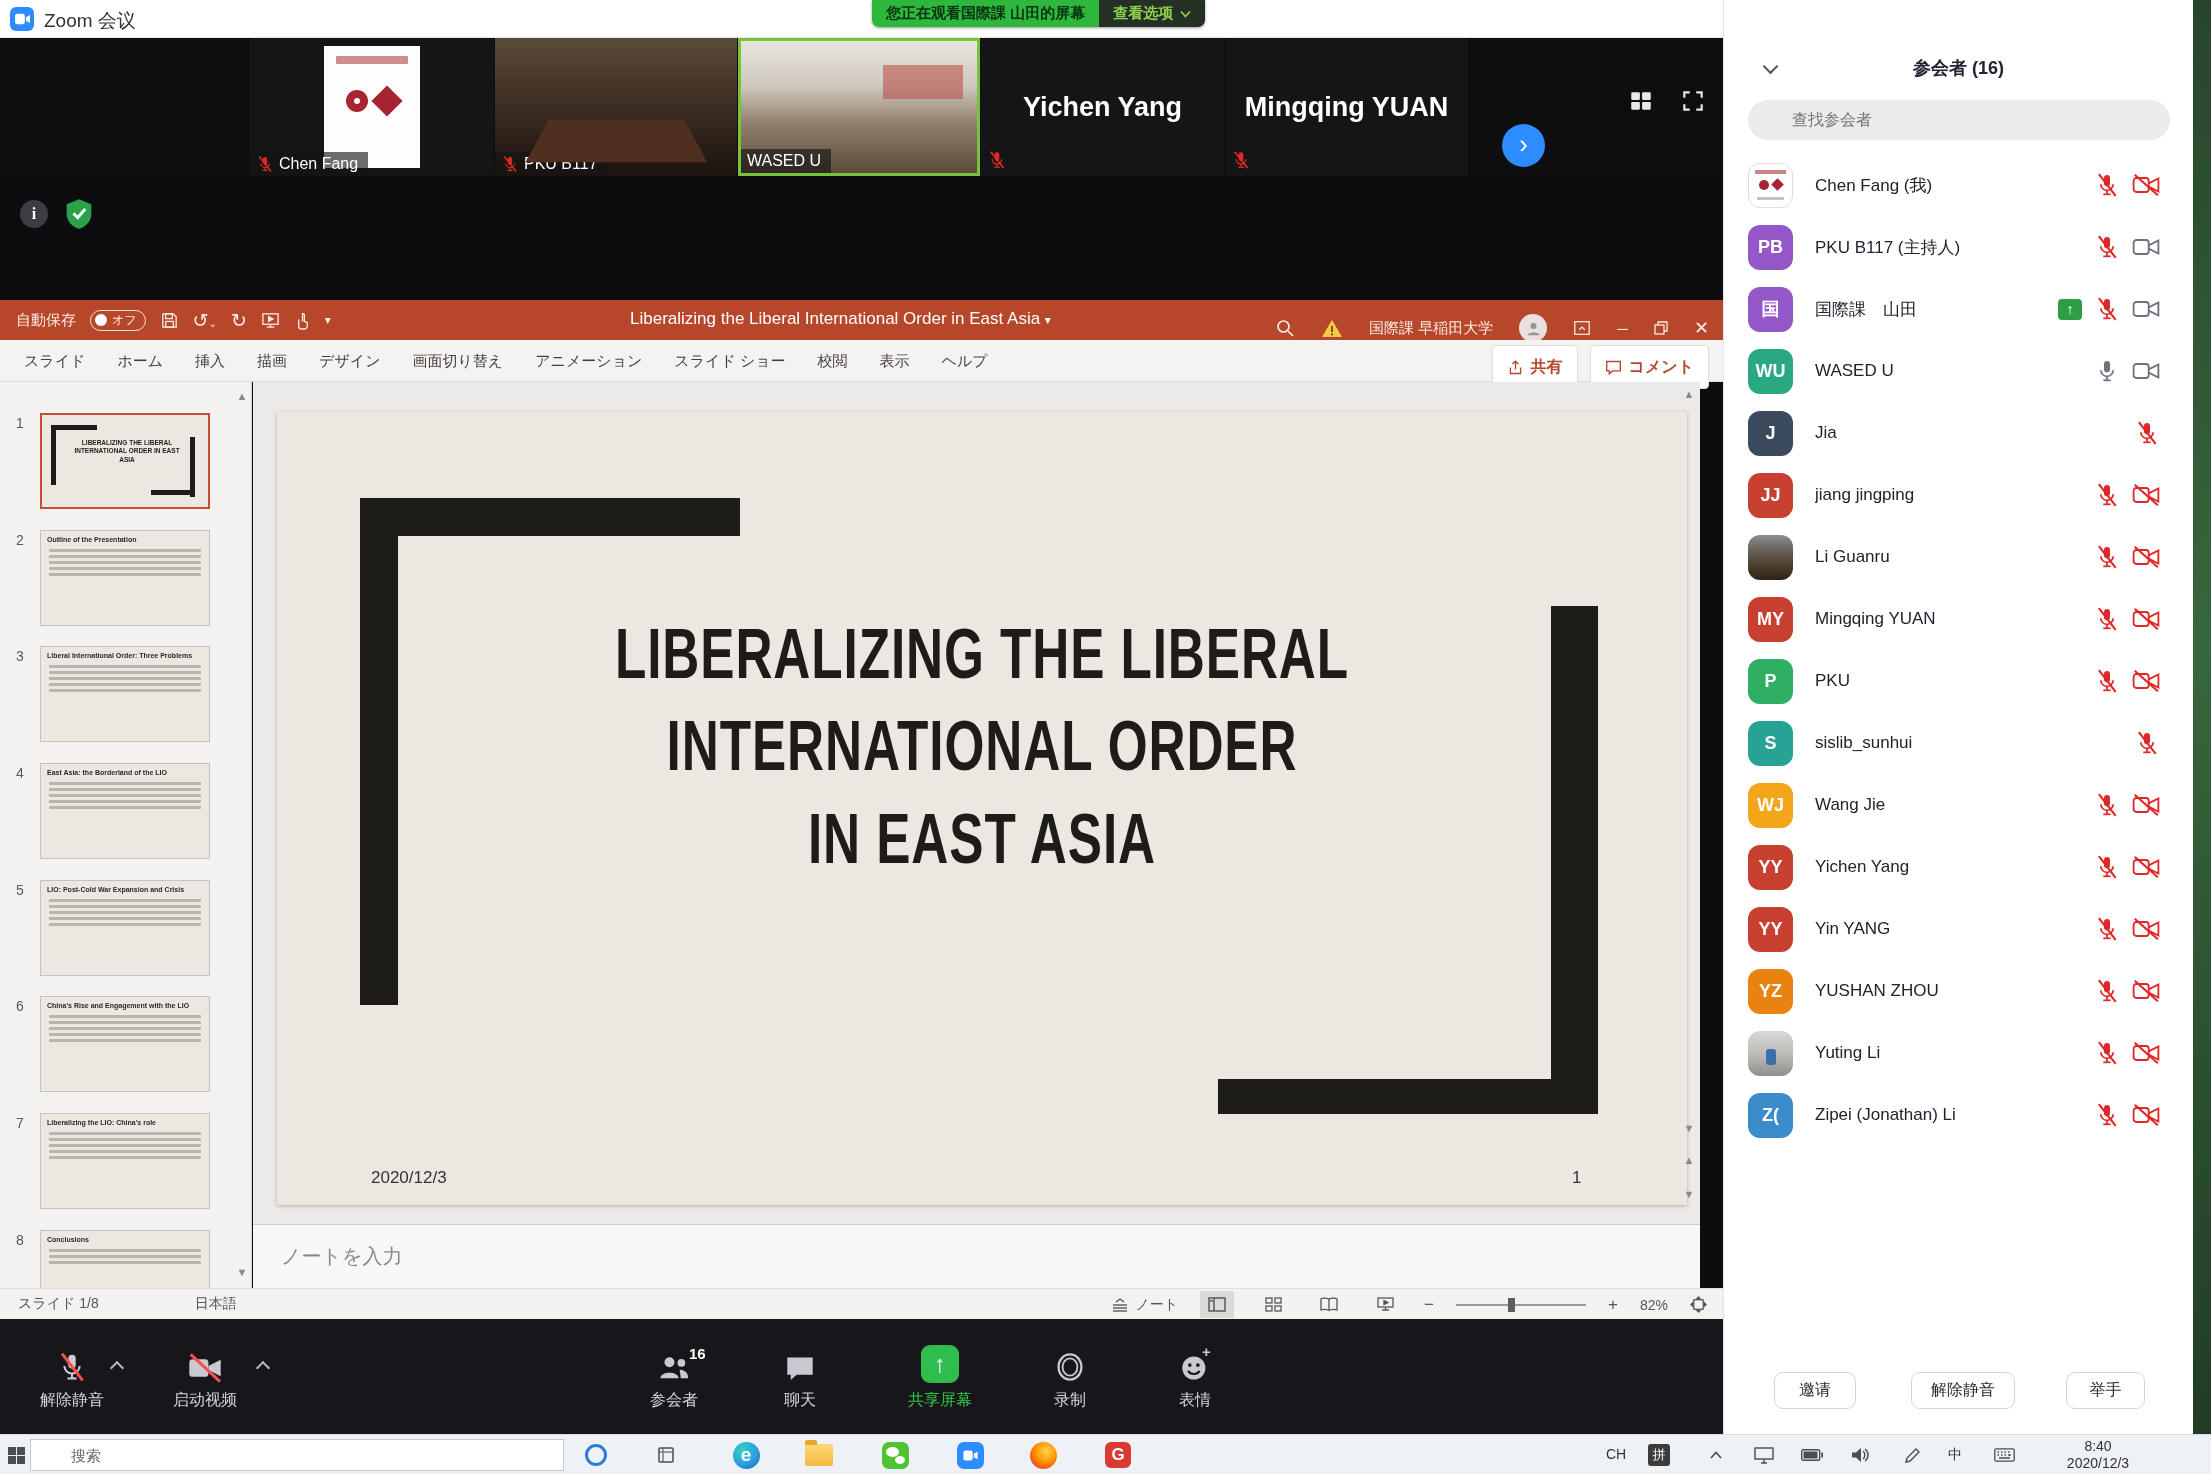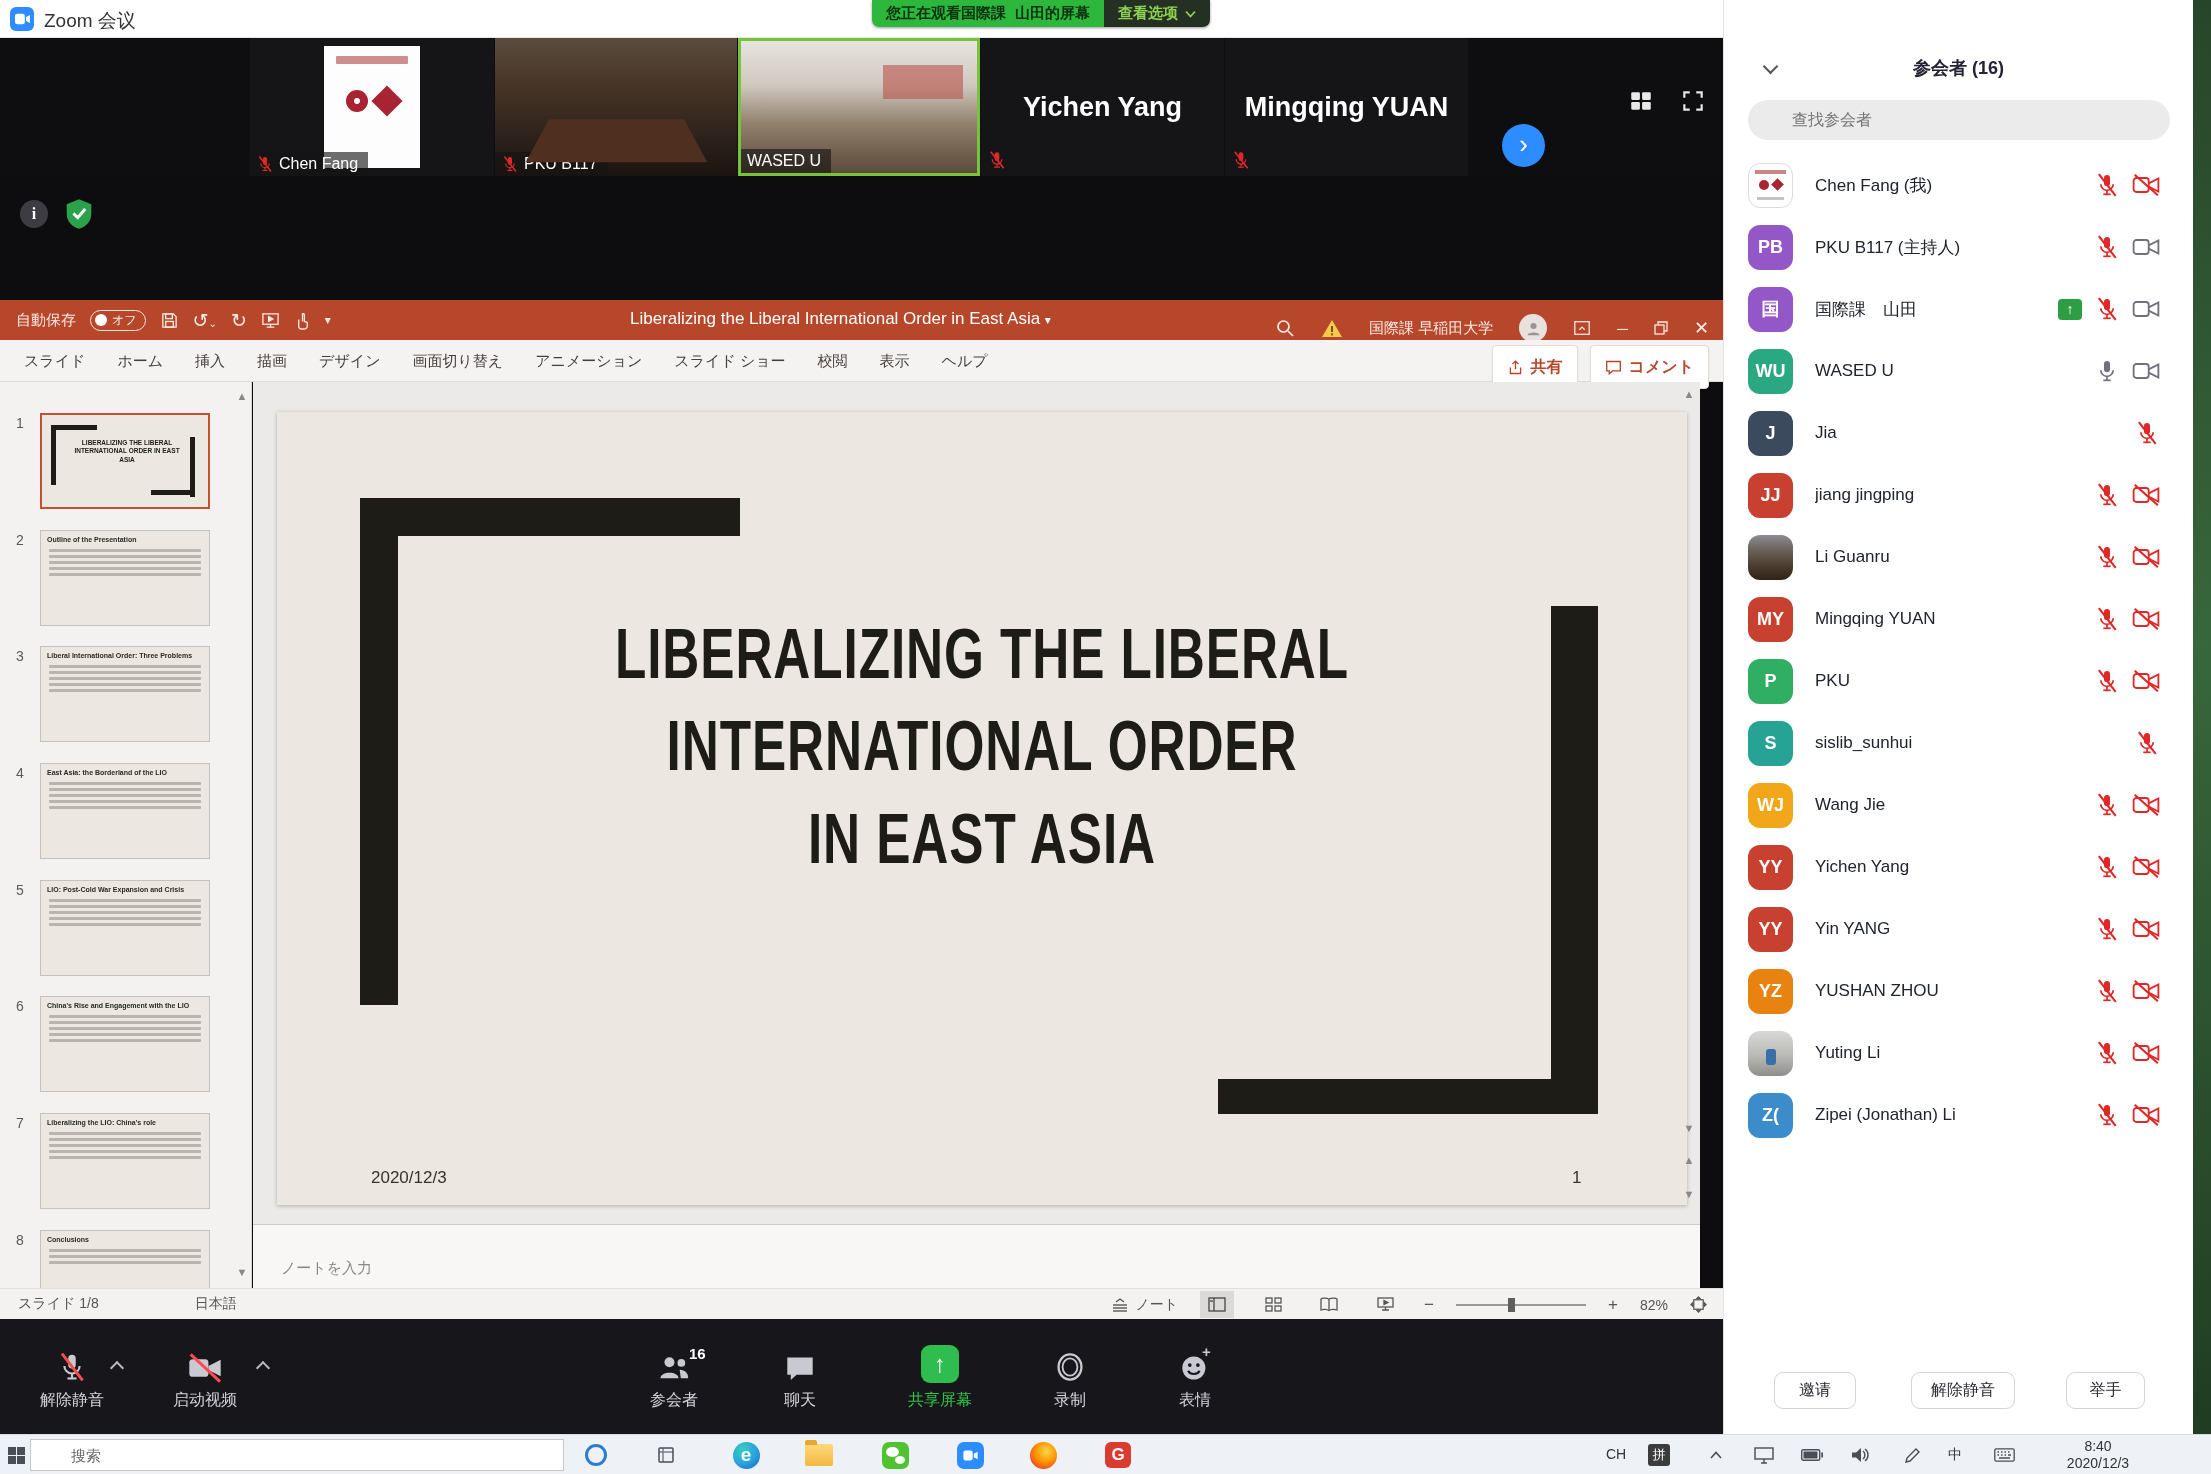--- a/index.html
+++ b/index.html
@@ -7,21 +7,21 @@
   .screen{position:relative;width:2211px;height:1474px;overflow:hidden;background:#0d0d0f;}
   .abs{position:absolute;}
   svg{display:block;}
 
   
   .zoom-titlebar{left:0;top:0;width:2211px;height:38px;background:#fff;border-bottom:1px solid #e5e5e5;}
   .zoom-app-ic{left:10px;top:7px;width:24px;height:24px;border-radius:6px;background:#2d8cff;display:flex;align-items:center;justify-content:center;}
   .zoom-wtitle{left:44px;top:8px;font-size:19px;color:#333;}
   .wbtn{top:0;width:46px;height:37px;display:flex;align-items:center;justify-content:center;color:#555;font-size:16px;}
   .share-banner{top:0;left:872px;height:27px;display:flex;border-radius:0 0 7px 7px;overflow:hidden;box-shadow:0 1px 3px rgba(0,0,0,.4);}
-  .share-banner .green{background:#2db83d;color:#0b3311;font-weight:bold;font-size:15px;display:flex;align-items:center;padding:0 14px;font-family:Liberation Mono, monospace;}
+  .share-banner .green{background:#2db83d;color:#0b3311;font-weight:bold;font-size:15px;display:flex;align-items:center;padding:0 14px;}
   .share-banner .opts{background:#233023;color:#8fd14f;font-weight:bold;font-size:15px;display:flex;align-items:center;gap:7px;padding:0 14px;}
 
   
   .video-strip{left:0;top:38px;width:1723px;height:138px;background:#0e0e10;}
   .tile{position:absolute;top:0;height:138px;background:#151517;overflow:hidden;}
   .tile.active{border:3px solid #79c33c;}
   .tile-label{position:absolute;left:0;bottom:0;display:flex;align-items:center;gap:5px;background:rgba(20,20,20,.62);color:#fff;font-size:16px;padding:3px 10px 3px 6px;}
   .tile-bigname{position:absolute;left:0;right:0;top:50%;transform:translateY(-50%);text-align:center;color:#fff;font-size:27px;font-weight:bold;}
   .corner-mic{position:absolute;left:6px;bottom:6px;}
   .nexttiles{left:1502px;top:86px;width:43px;height:43px;border-radius:50%;background:#2d8cff;color:#fff;font-size:26px;display:flex;align-items:center;justify-content:center;padding-bottom:3px;}
@@ -69,21 +69,21 @@
   .editor{left:253px;top:382px;width:1447px;height:842px;background:#eceae8;}
   .slide{position:absolute;left:24px;top:30px;width:1410px;height:793px;background:#ece8e1;box-shadow:0 1px 4px rgba(0,0,0,.25);}
   .bracket{position:absolute;background:#1d1c16;}
   .slide-title{position:absolute;left:0;right:0;top:196px;text-align:center;color:#1d1c16;font-size:57px;font-weight:bold;line-height:1.33;letter-spacing:1px;transform:scale(.9,1.22);transform-origin:50% 0;}
   .slide-author{position:absolute;left:0;right:0;top:492px;text-align:center;color:#1d1c16;font-size:27px;line-height:1.5;}
   .wavy{text-decoration:underline;text-decoration-style:wavy;text-decoration-color:#d04a3a;text-decoration-thickness:1px;text-underline-offset:5px;}
   .slide-date{position:absolute;left:94px;top:756px;font-size:17px;color:#34332d;}
   .slide-page{position:absolute;left:1295px;top:756px;font-size:17px;color:#34332d;}
 
   .notes{left:253px;top:1224px;width:1447px;height:64px;background:#f8f7f6;border-top:1px solid #cfcdcb;}
-  .notes-ph{margin:34px 0 0 28px;font-size:15px;color:#8a8886;}
+  .notes-ph{margin:18px 0 0 28px;font-size:20px;color:#8a8886;}
   .statusbar{left:0;top:1288px;width:1723px;height:31px;background:#f3f2f1;border-top:1px solid #e1dfdd;color:#555;font-size:14px;}
   .sb-left{position:absolute;left:18px;top:6px;display:flex;gap:96px;}
   .sb-right{position:absolute;right:16px;top:0;height:31px;display:flex;align-items:center;gap:22px;}
   .sb-view{width:34px;height:27px;display:flex;align-items:center;justify-content:center;}
   .sb-view.sel{background:#dcdad8;}
   .zslider{width:130px;height:2px;background:#9a9896;position:relative;}
   .zslider .hd{position:absolute;left:40%;top:-6px;width:7px;height:14px;background:#605e5c;}
 
   
   .ctlbar{left:0;top:1319px;width:1723px;height:115px;background:#17171b;}

